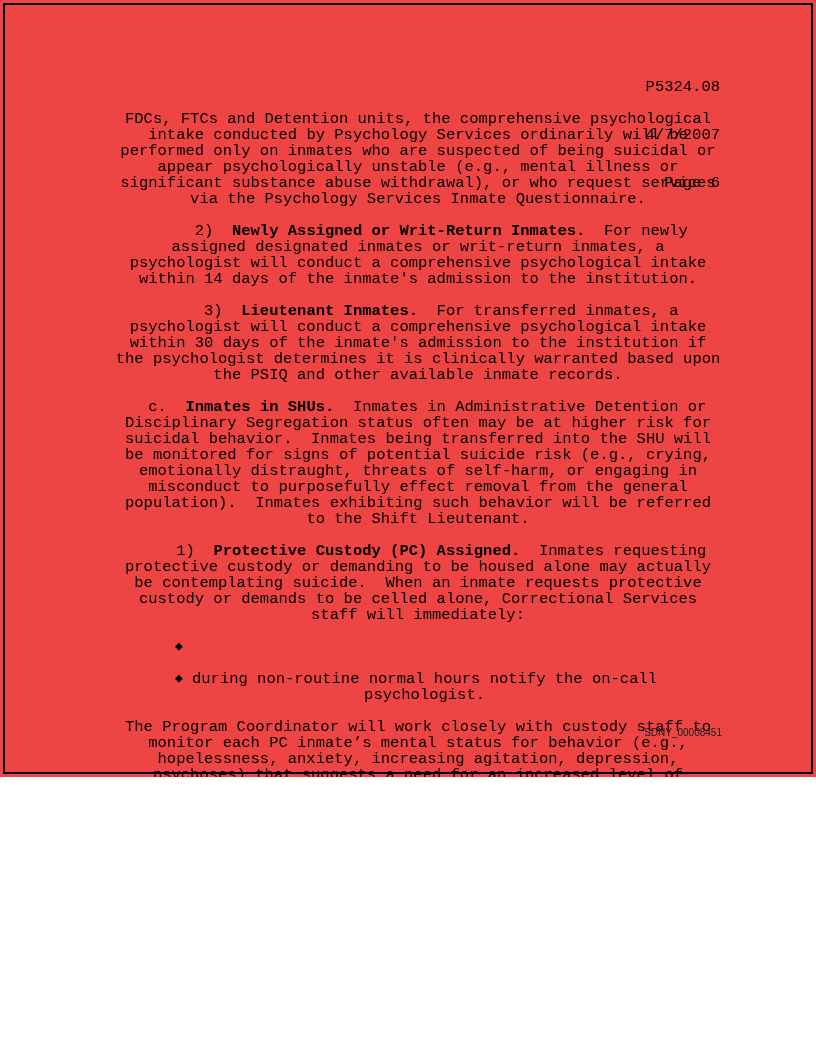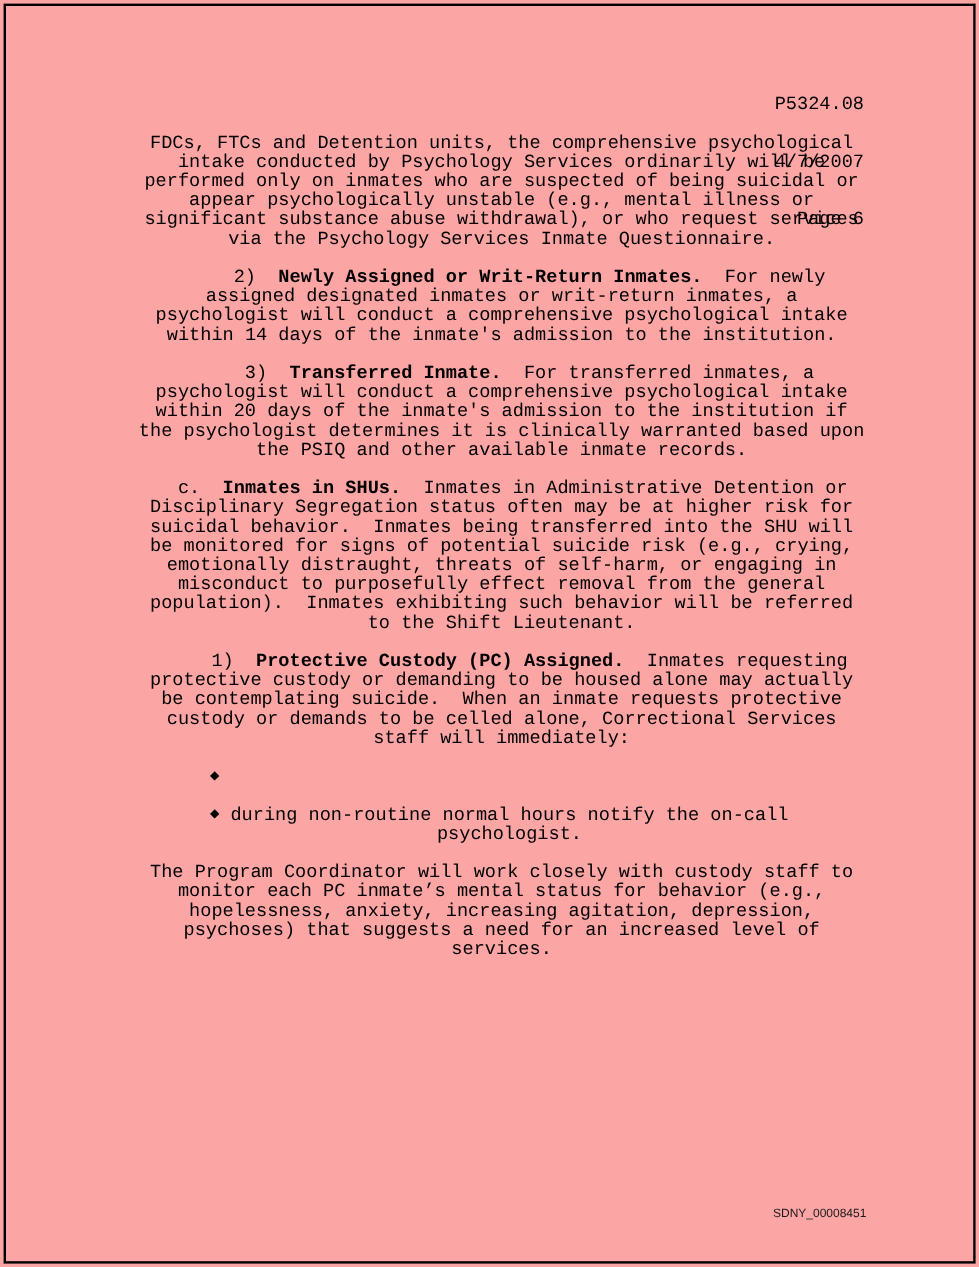--- a/index.html
+++ b/index.html
@@ -1,21 +1,21 @@
 <!DOCTYPE html>
 <html><head>
 <meta charset="utf-8">
 <style>
   * { margin: 0; padding: 0; box-sizing: border-box; }
   html, body { background: #ffffff; }
   .page {
     position: relative;
     width: 816px;
-    height: 1056px;
-    background: #fca5a5;
+    height: 777px;
+    background: #ef4444;
     color: #000000;
     font-family: "Liberation Mono", "DejaVu Sans Mono", monospace;
     font-size: 15.5px;
     line-height: 16px;
     overflow: hidden;
   }
   .page-border {
     position: absolute;
     inset: 3px;
     border: 2px solid #000000;
@@ -80,23 +80,23 @@
 performed only on inmates who are suspected of being suicidal or
 appear psychologically unstable (e.g., mental illness or
 significant substance abuse withdrawal), or who request services
 via the Psychology Services Inmate Questionnaire.</span></p>
 
     <p class="para"><span>     2)  </span><span class="b">Newly Assigned or Writ-Return Inmates.</span><span>  For newly
 assigned designated inmates or writ-return inmates, a
 psychologist will conduct a comprehensive psychological intake
 within 14 days of the inmate's admission to the institution.</span></p>
 
-    <p class="para"><span>     3)  </span><span class="b">Transferred Inmate.</span><span>  For transferred inmates, a
+    <p class="para"><span>     3)  </span><span class="b">Lieutenant Inmates.</span><span>  For transferred inmates, a
 psychologist will conduct a comprehensive psychological intake
-within 20 days of the inmate's admission to the institution if
+within 30 days of the inmate's admission to the institution if
 the psychologist determines it is clinically warranted based upon
 the PSIQ and other available inmate records.</span></p>
 
     <p class="para"><span>  c.  </span><span class="b">Inmates in SHUs.</span><span>  Inmates in Administrative Detention or
 Disciplinary Segregation status often may be at higher risk for
 suicidal behavior.  Inmates being transferred into the SHU will
 be monitored for signs of potential suicide risk (e.g., crying,
 emotionally distraught, threats of self-harm, or engaging in
 misconduct to purposefully effect removal from the general
 population).  Inmates exhibiting such behavior will be referred

